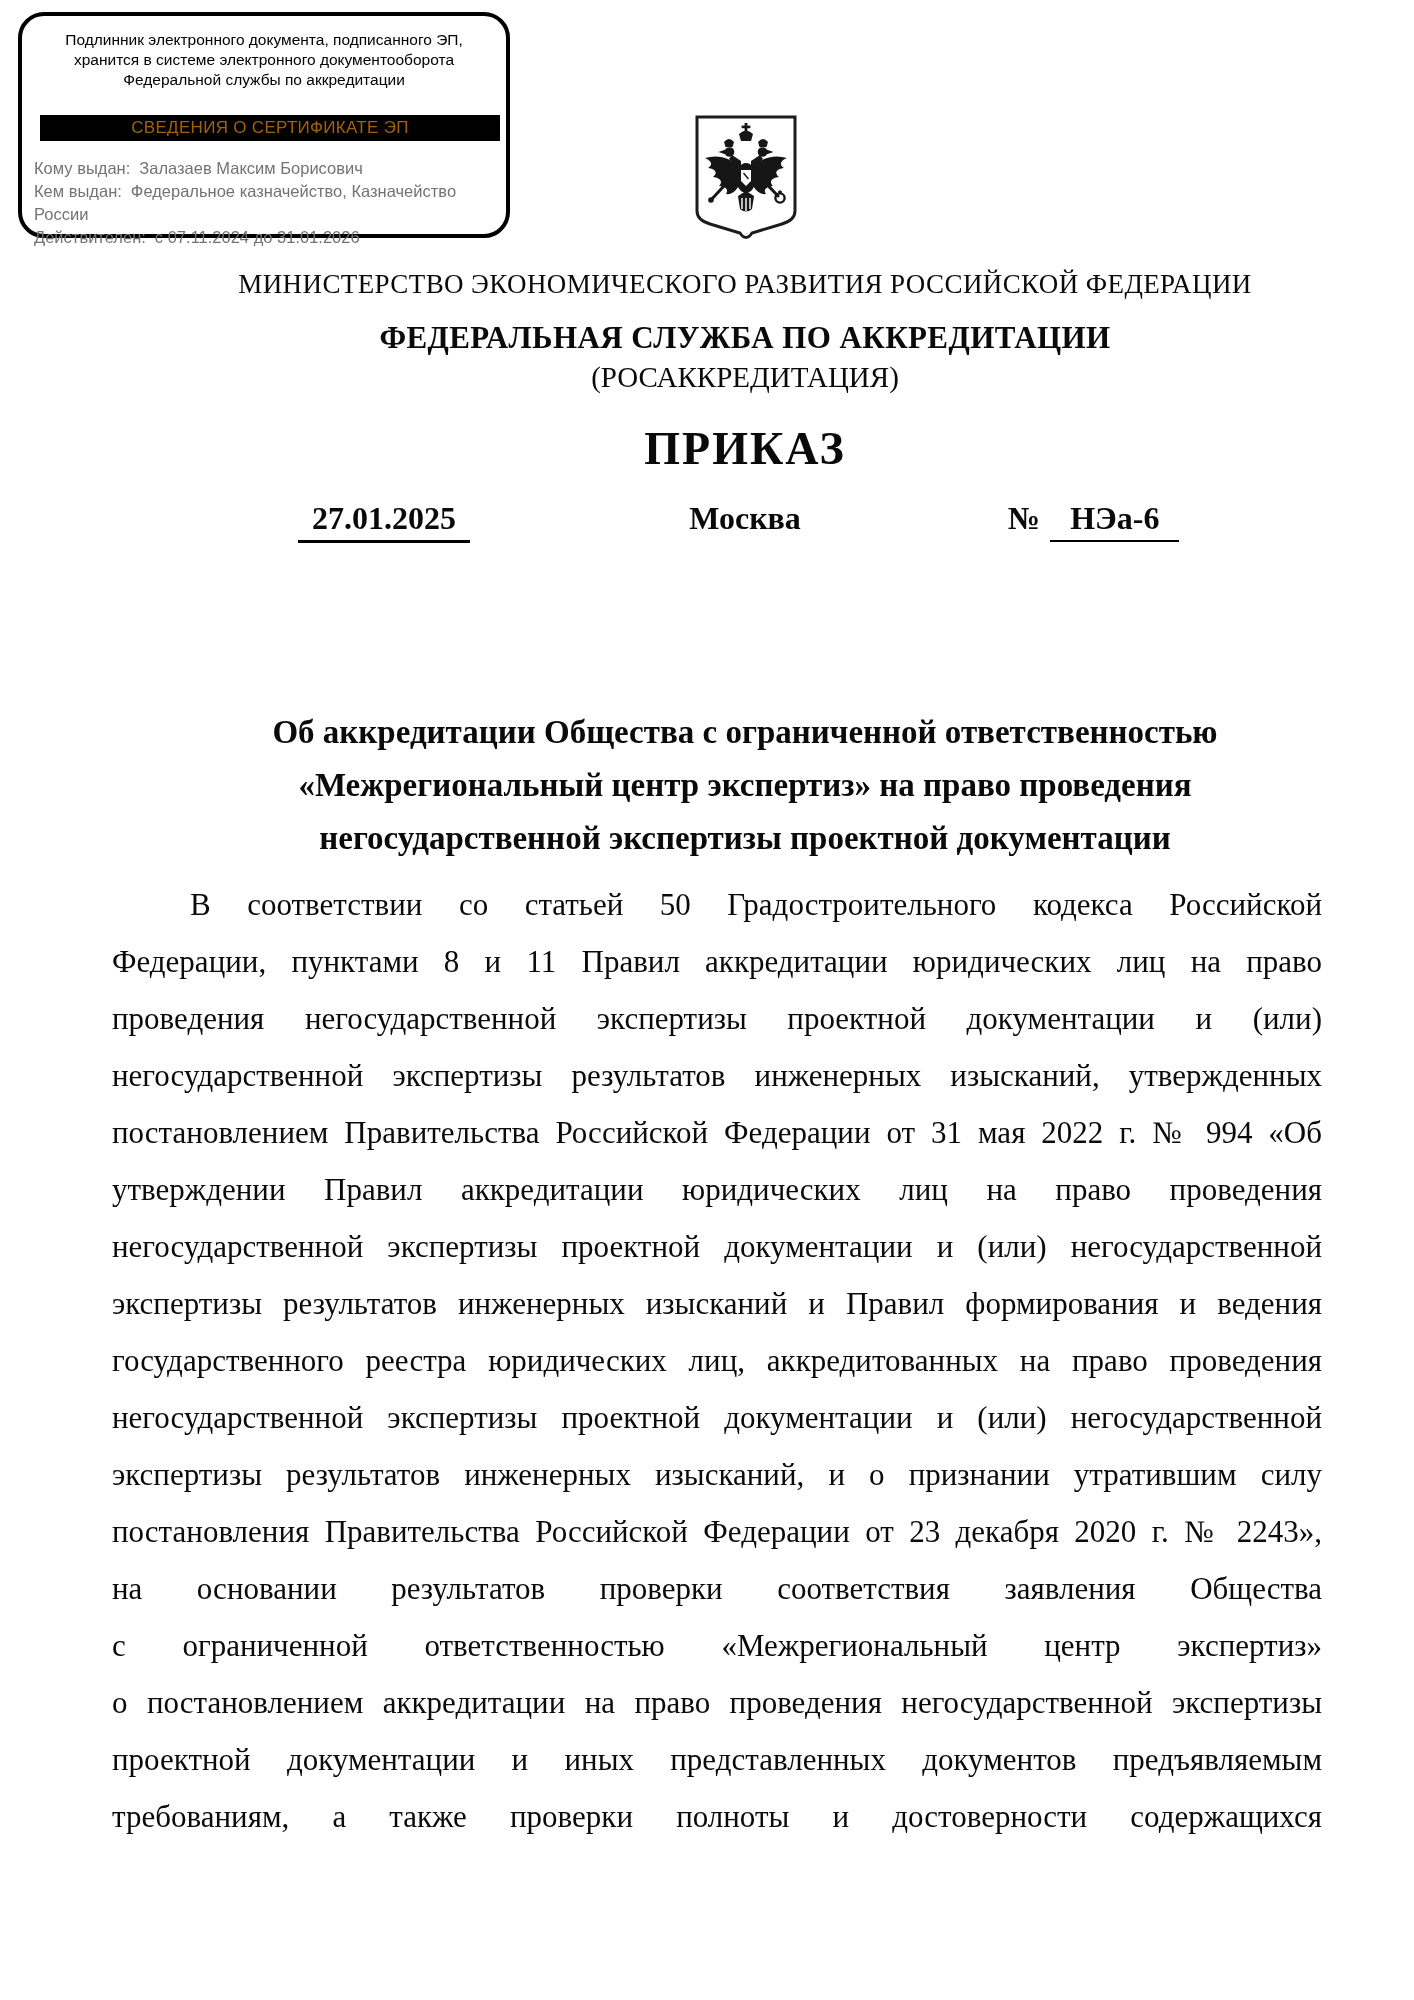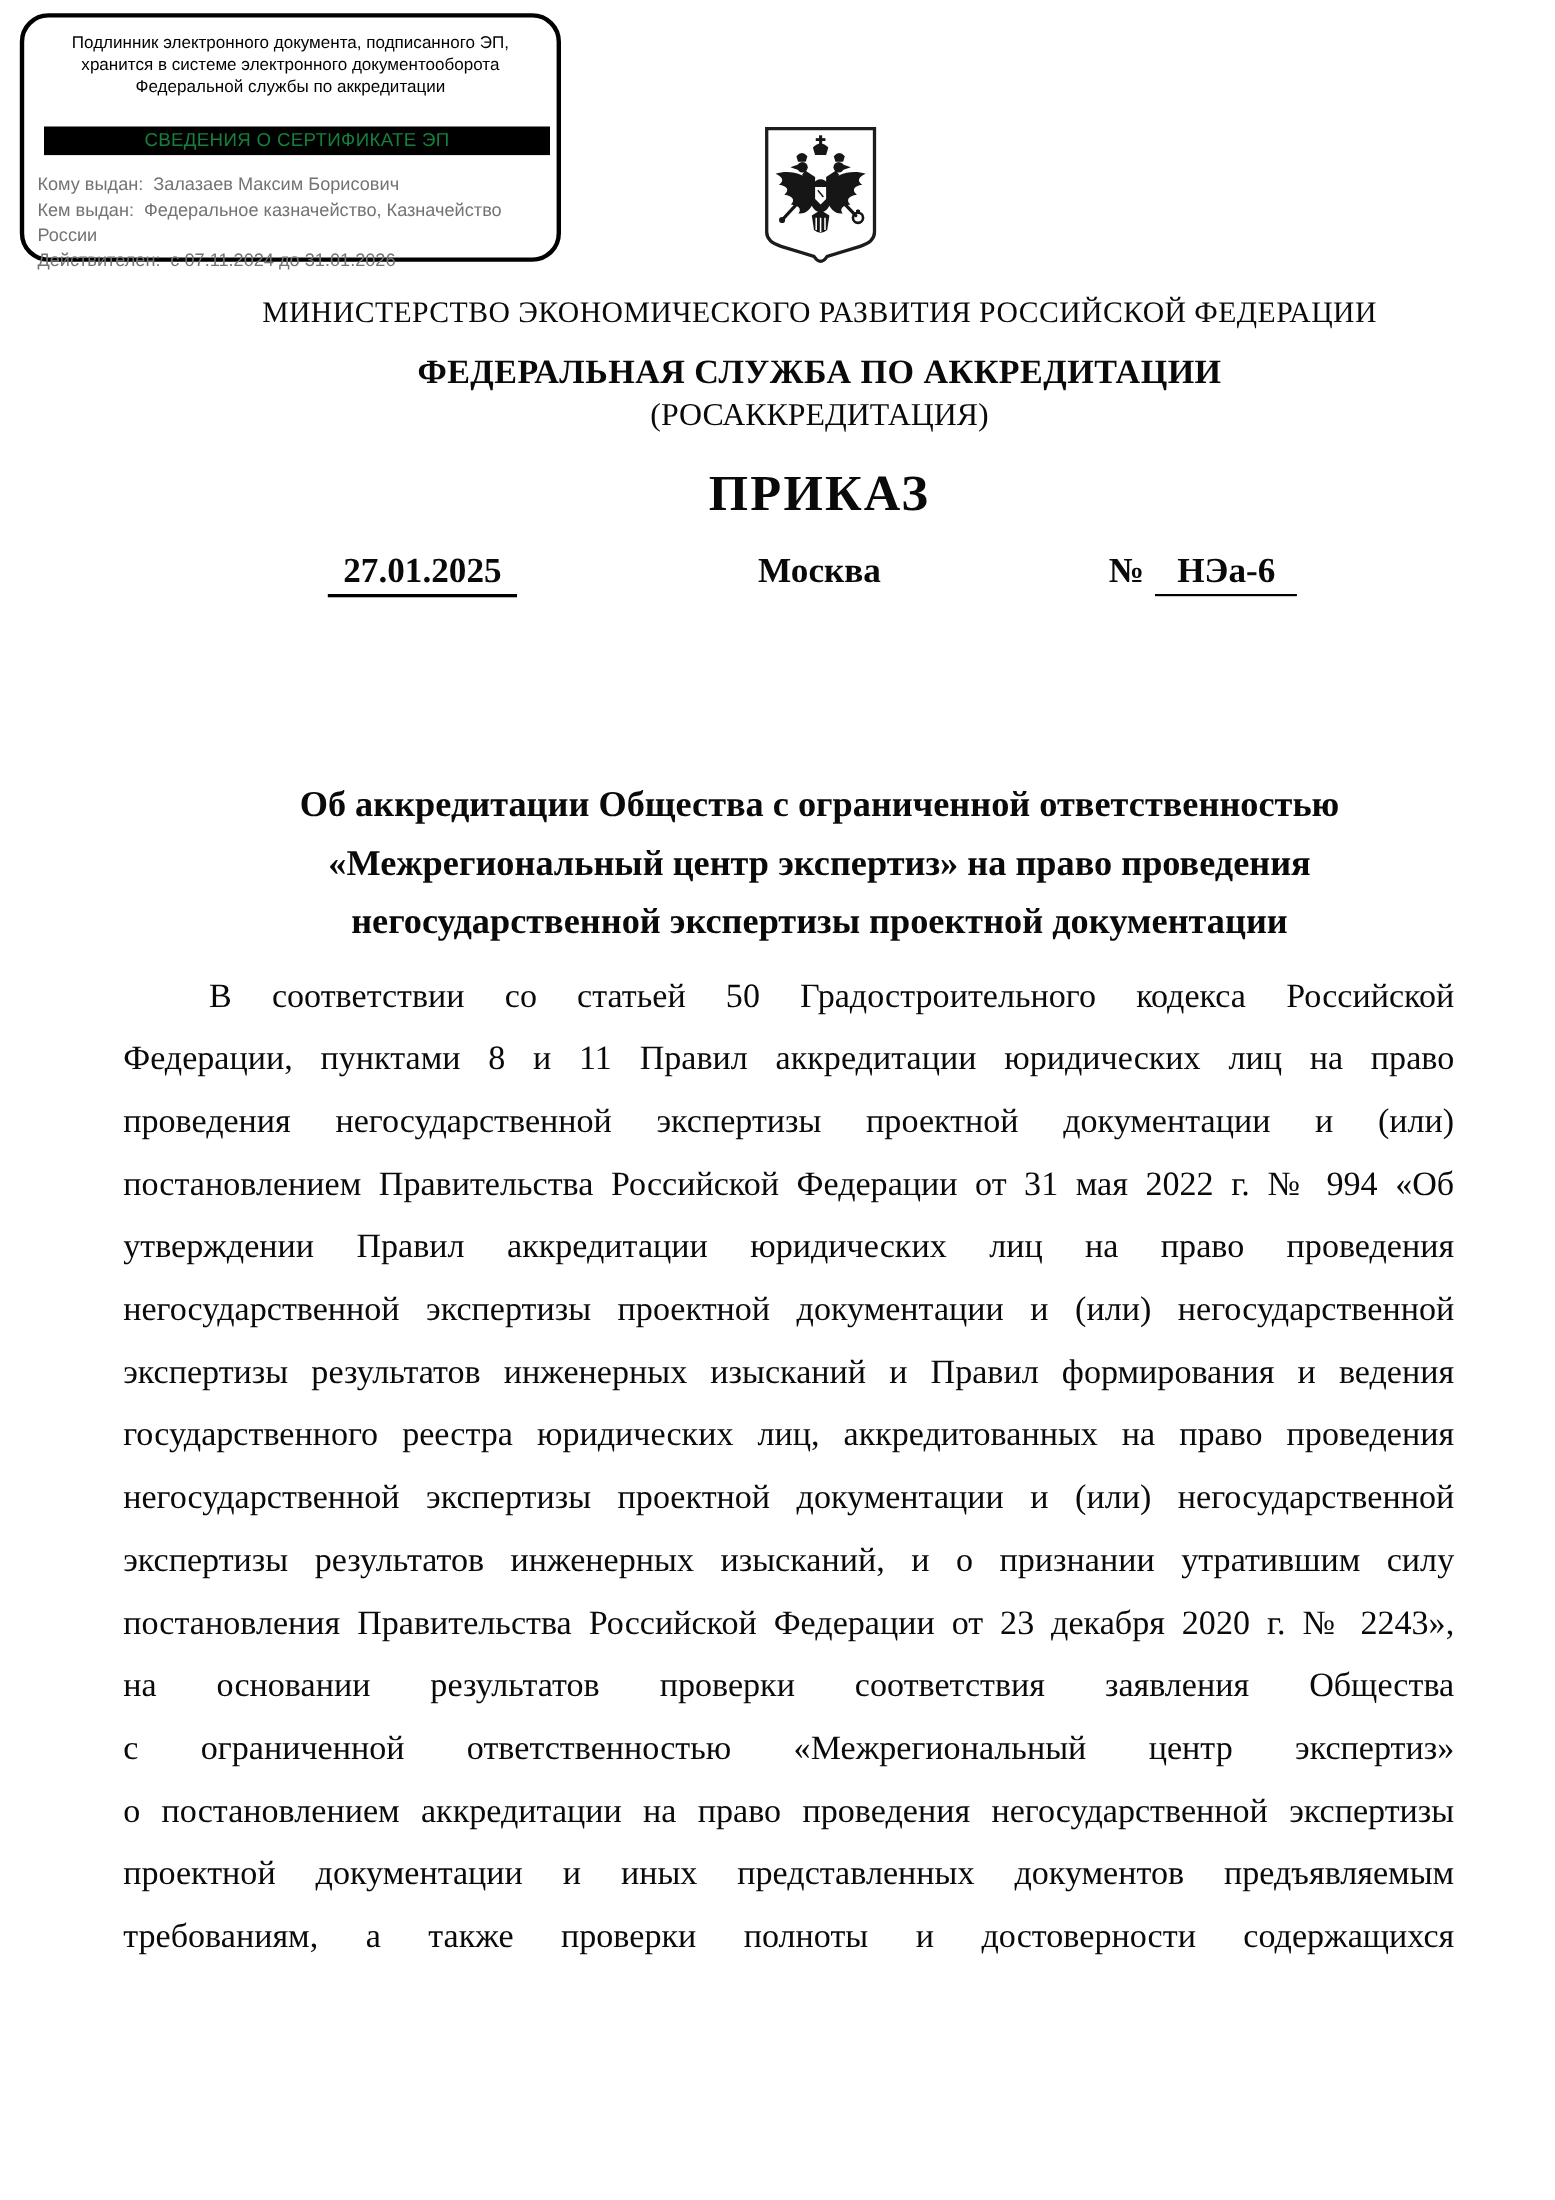--- a/index.html
+++ b/index.html
@@ -10,21 +10,21 @@
 
   
   .stamp {
     position:absolute; left:18px; top:12px; width:492px; height:226px;
     border:4px solid #000; border-radius:26px; box-sizing:border-box;
     font-family:Liberation Sans, sans-serif;
   }
   .stamp-header { position:absolute; top:14px; left:12px; right:12px; text-align:center;
     font-size:15.5px; line-height:20px; color:#000; }
   .stamp-bar { position:absolute; top:99px; left:18px; right:6px; height:26px;
-    background:#000; color:#15803d; text-align:center; font-size:17px; line-height:26px;
+    background:#000; color:#a16207; text-align:center; font-size:17px; line-height:26px;
     letter-spacing:0.3px; }
   .stamp-fields { position:absolute; top:141px; left:12px; right:4px;
     font-size:16.5px; line-height:23px; color:#737373; }
   .stamp-field-label { margin-right:9px; }
 
   
   .emblem { position:absolute; left:688px; top:112px; width:116px; height:136px; }
 
   
   .ministry { position:absolute; top:269px; left:140px; width:1210px; text-align:center;
@@ -132,20 +132,21 @@
   <div class="title">
     <div>Об аккредитации Общества с ограниченной ответственностью</div>
     <div>«Межрегиональный центр экспертиз» на право проведения</div>
     <div>негосударственной экспертизы проектной документации</div>
   </div>
 
   <div class="body">
     <div class="body-line indent">В соответствии со статьей 50 Градостроительного кодекса Российской</div>
     <div class="body-line">Федерации, пунктами 8 и 11 Правил аккредитации юридических лиц на право</div>
     <div class="body-line">проведения негосударственной экспертизы проектной документации и (или)</div>
+    <div class="body-line">негосударственной экспертизы результатов инженерных изысканий, утвержденных</div>
     <div class="body-line">постановлением Правительства Российской Федерации от 31 мая 2022 г. № 994 «Об</div>
     <div class="body-line">утверждении Правил аккредитации юридических лиц на право проведения</div>
     <div class="body-line">негосударственной экспертизы проектной документации и (или) негосударственной</div>
     <div class="body-line">экспертизы результатов инженерных изысканий и Правил формирования и ведения</div>
     <div class="body-line">государственного реестра юридических лиц, аккредитованных на право проведения</div>
     <div class="body-line">негосударственной экспертизы проектной документации и (или) негосударственной</div>
     <div class="body-line">экспертизы результатов инженерных изысканий, и о признании утратившим силу</div>
     <div class="body-line">постановления Правительства Российской Федерации от 23 декабря 2020 г. № 2243»,</div>
     <div class="body-line">на основании результатов проверки соответствия заявления Общества</div>
     <div class="body-line">с ограниченной ответственностью «Межрегиональный центр экспертиз»</div>

